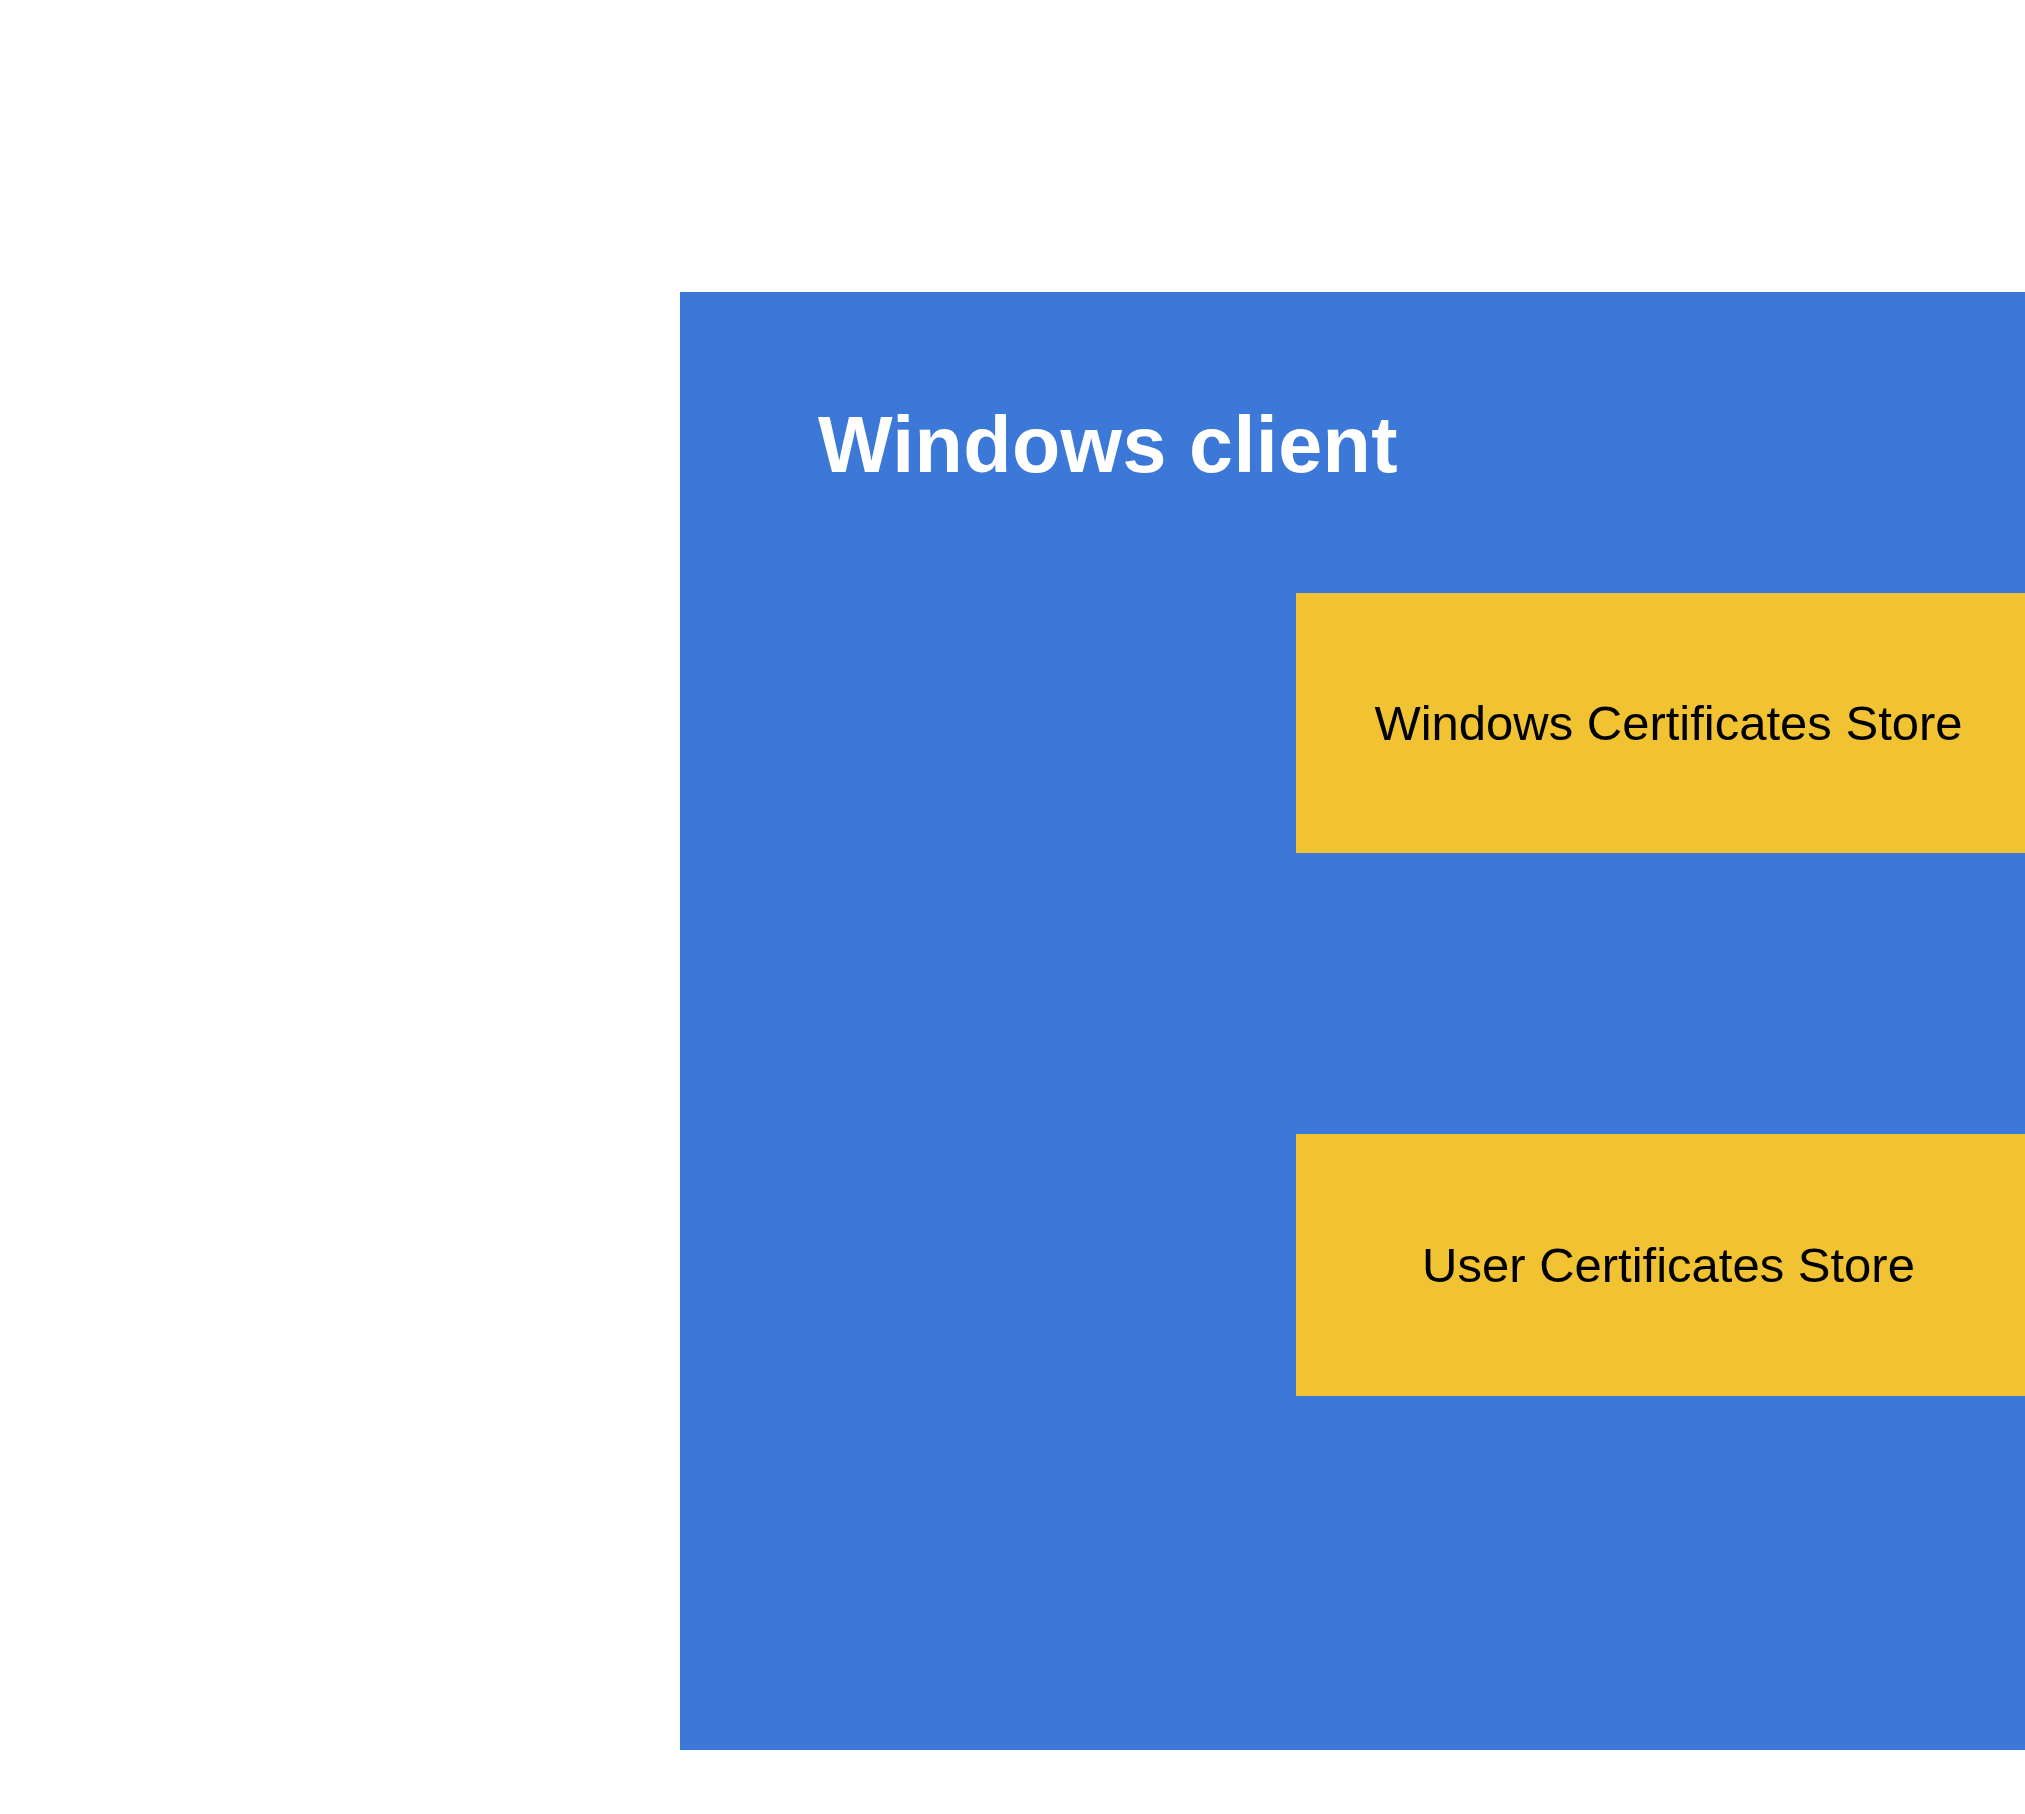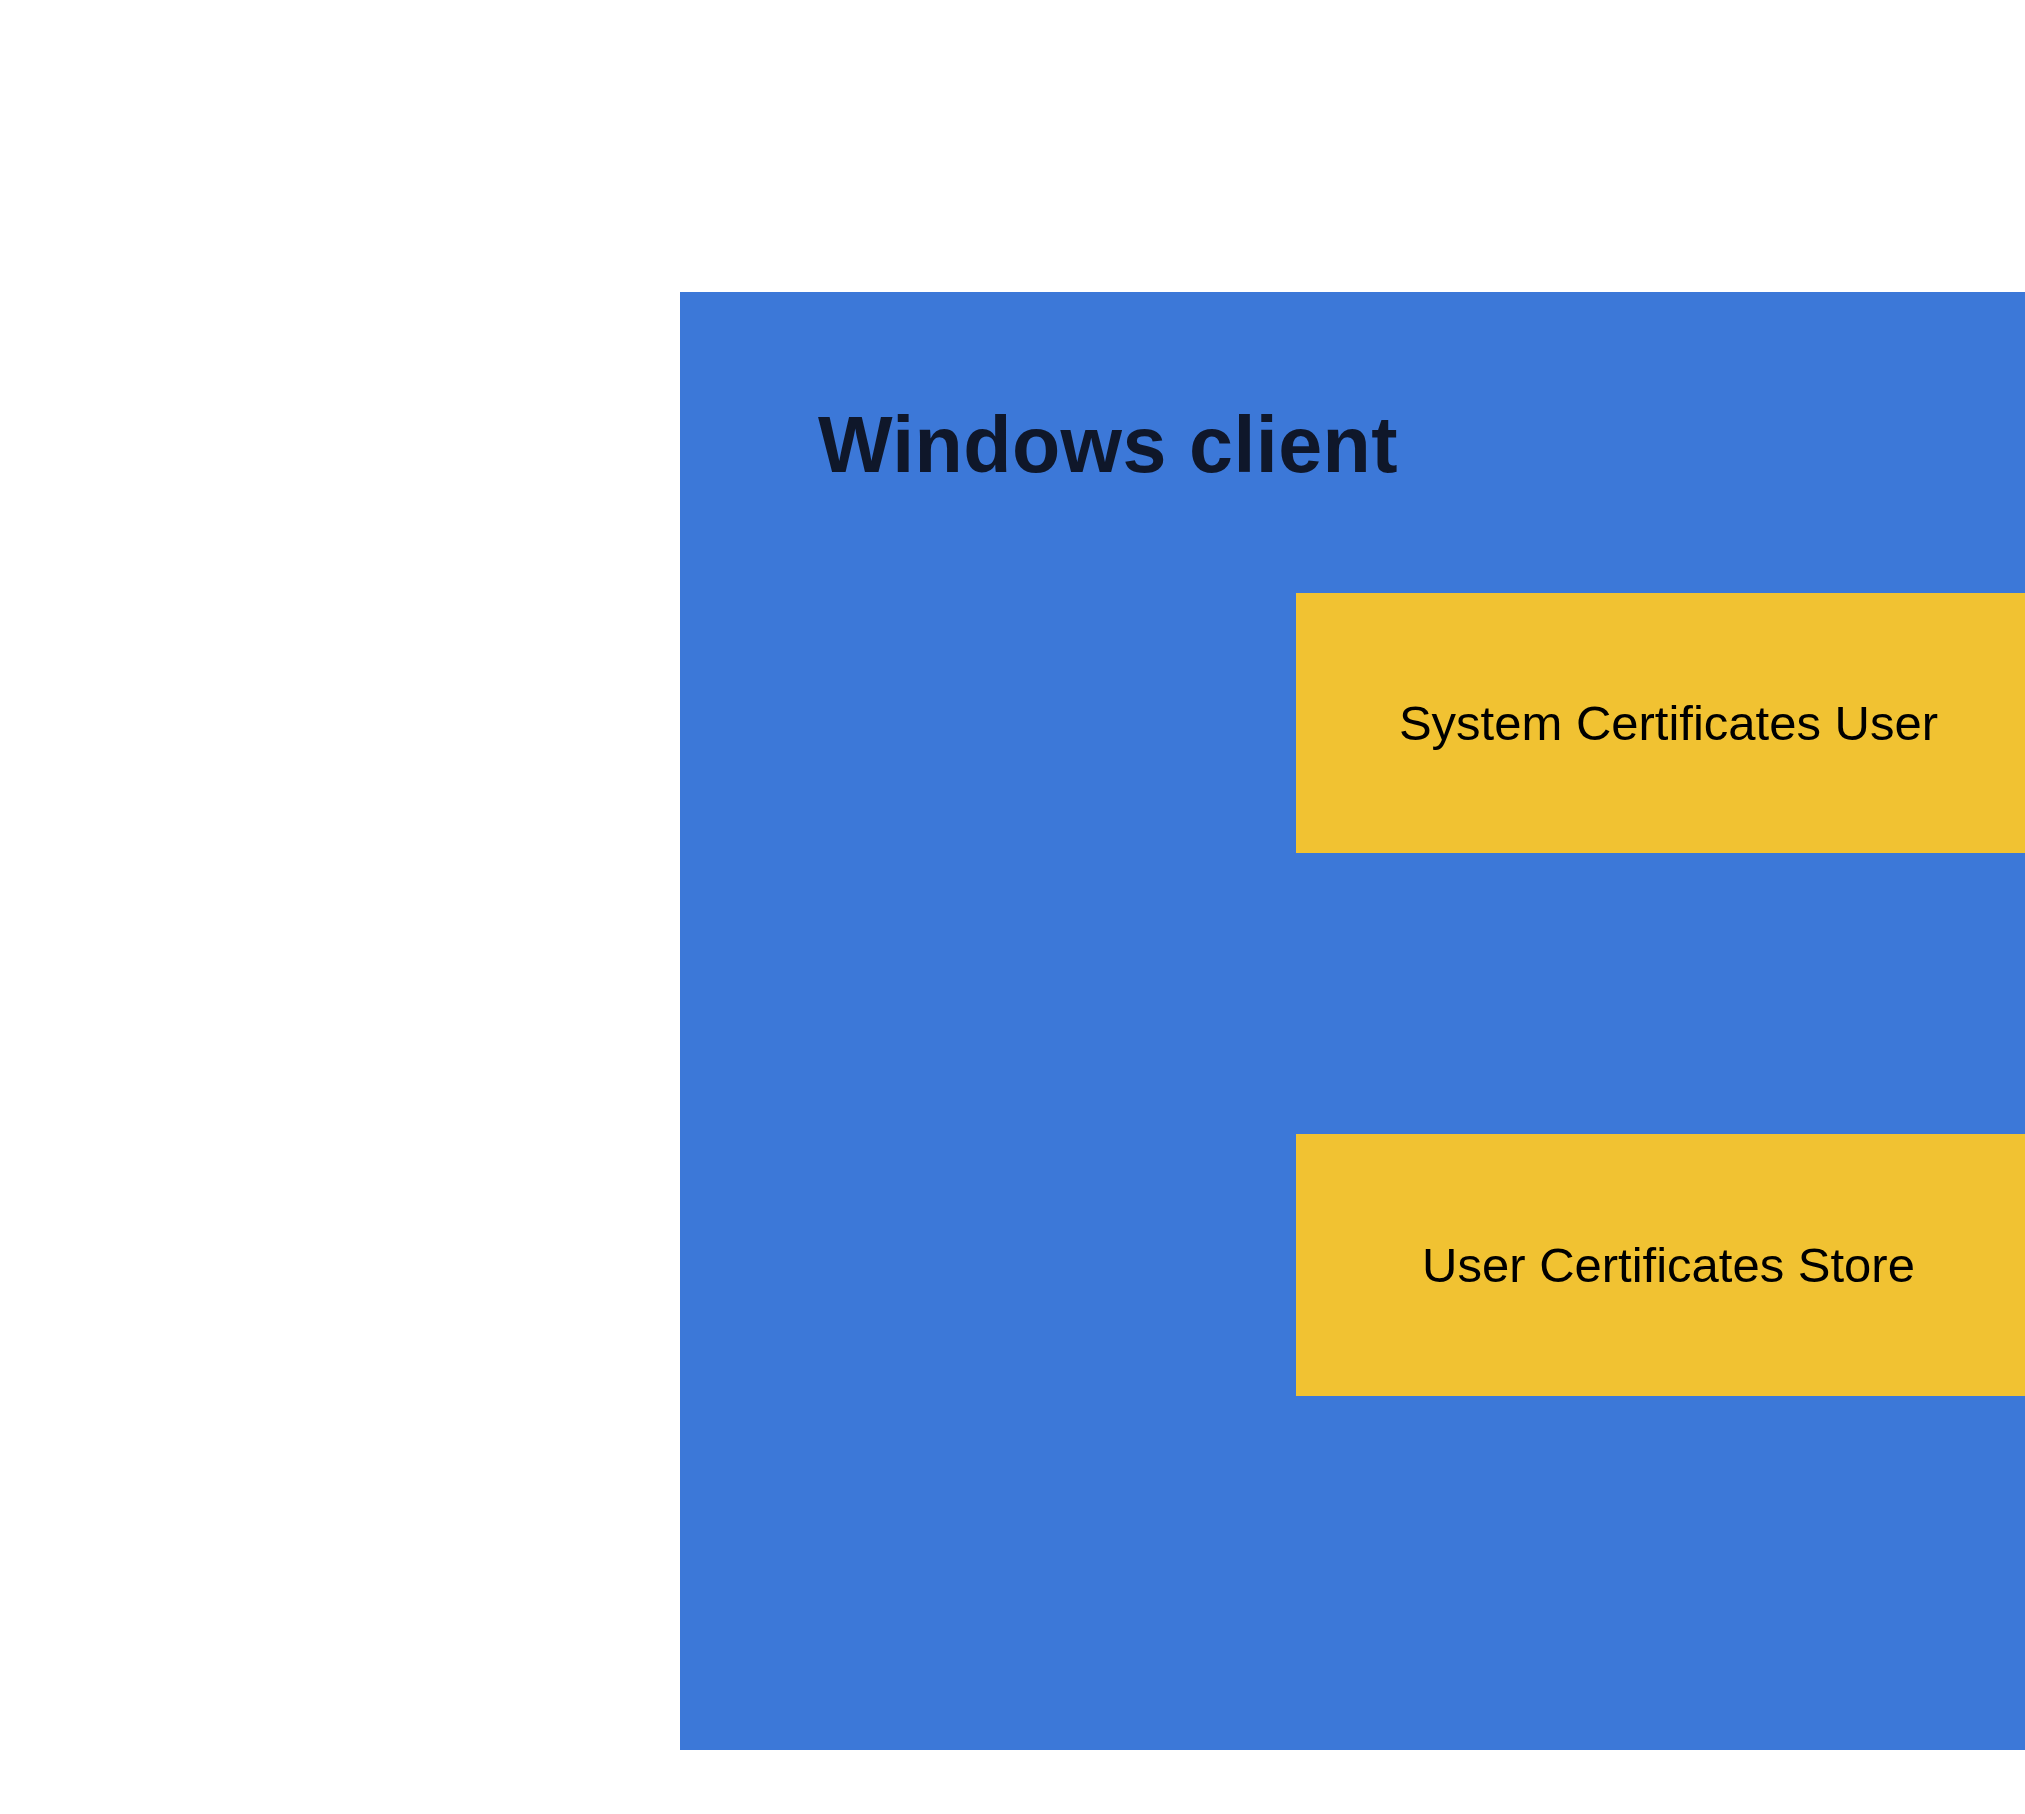--- a/index.html
+++ b/index.html
@@ -19,21 +19,21 @@
   .client-box {
     left: 680px;
     top: 292px;
     width: 1458px;
     height: 1458px;
     background: #3c78d8;
   }
   .client-title {
     left: 818px;
     top: 399px;
-    color: #0f172a;
+    color: #ffffff;
     font-size: 79px;
     font-weight: bold;
     letter-spacing: 0.4px;
     white-space: pre;
   }
   .node {
     display: flex;
     align-items: center;
     justify-content: center;
     text-align: center;
@@ -52,21 +52,21 @@
 </head>
 <body>
 
 <div class="canvas">
 
   <div class="abs client-box">
     <div class="abs client-title" style="position: absolute; left: 138px; top: 107px;">Windows client</div>
   </div>
 
   <div class="abs node store store-1">
-    <span>System Certificates User</span>
+    <span>Windows Certificates Store</span>
   </div>
 
   <div class="abs node store store-2">
     <span>User Certificates Store</span>
   </div>
 
 </div>
 
 
 </body></html>

